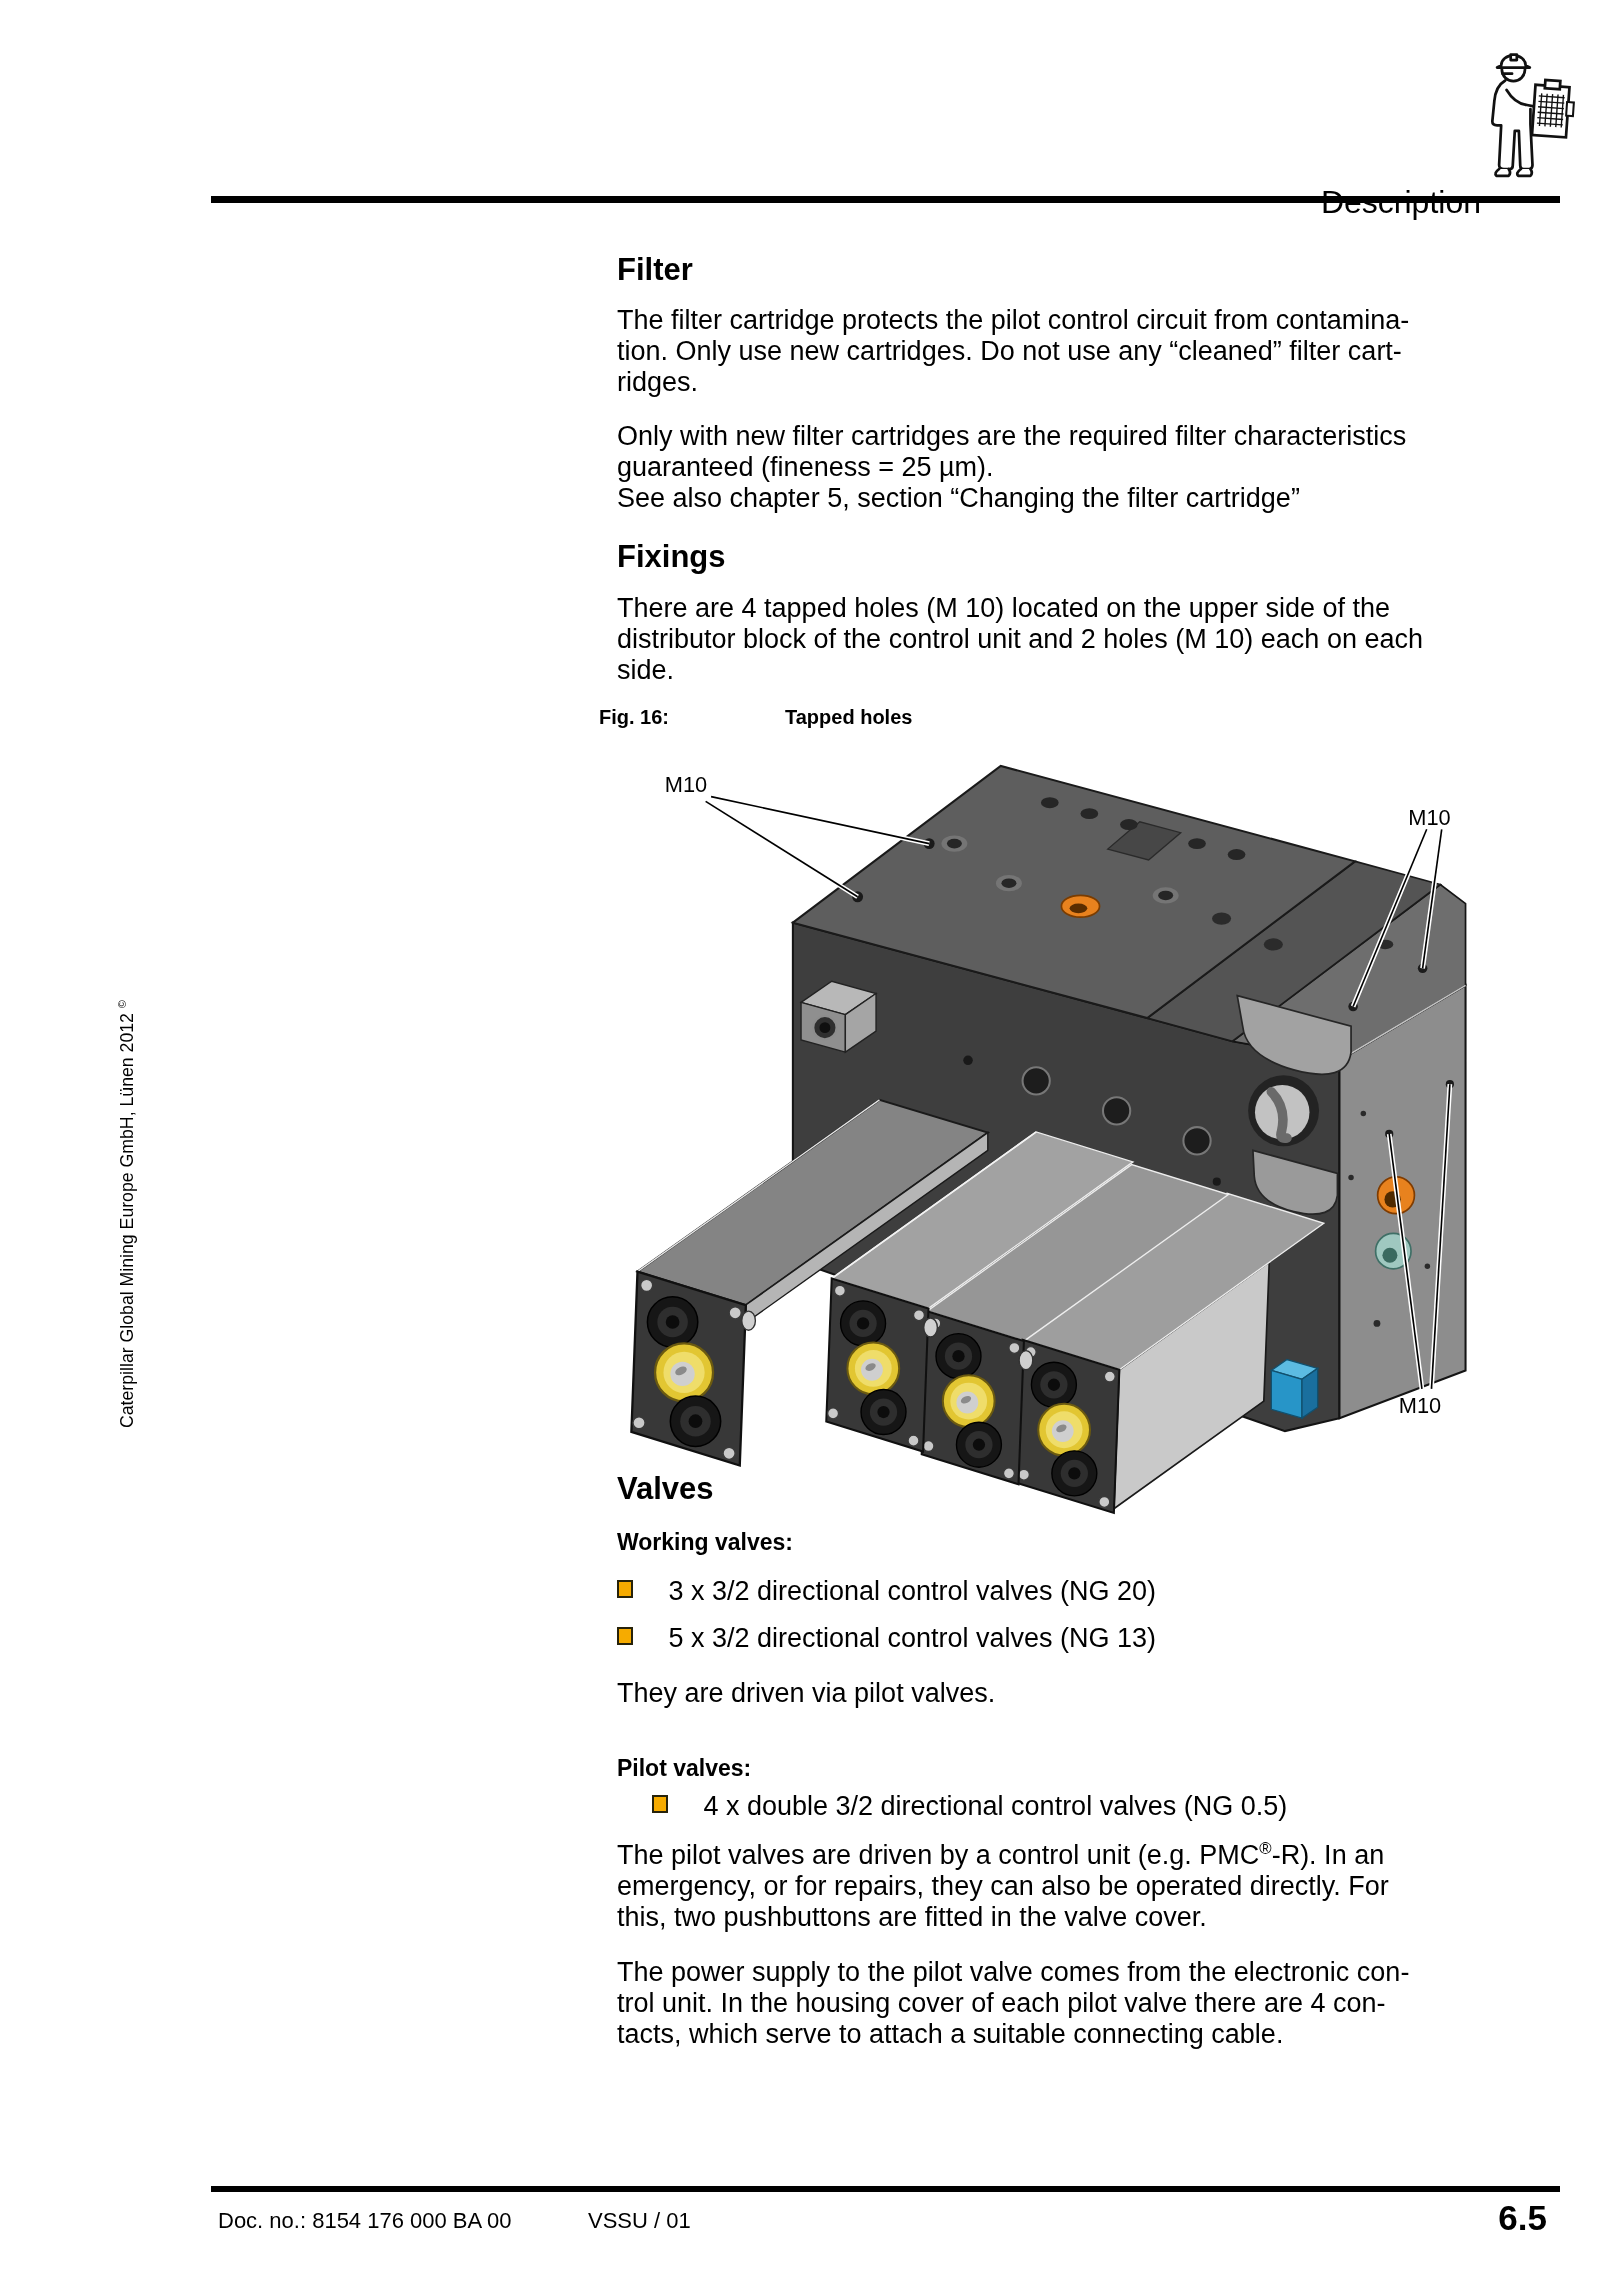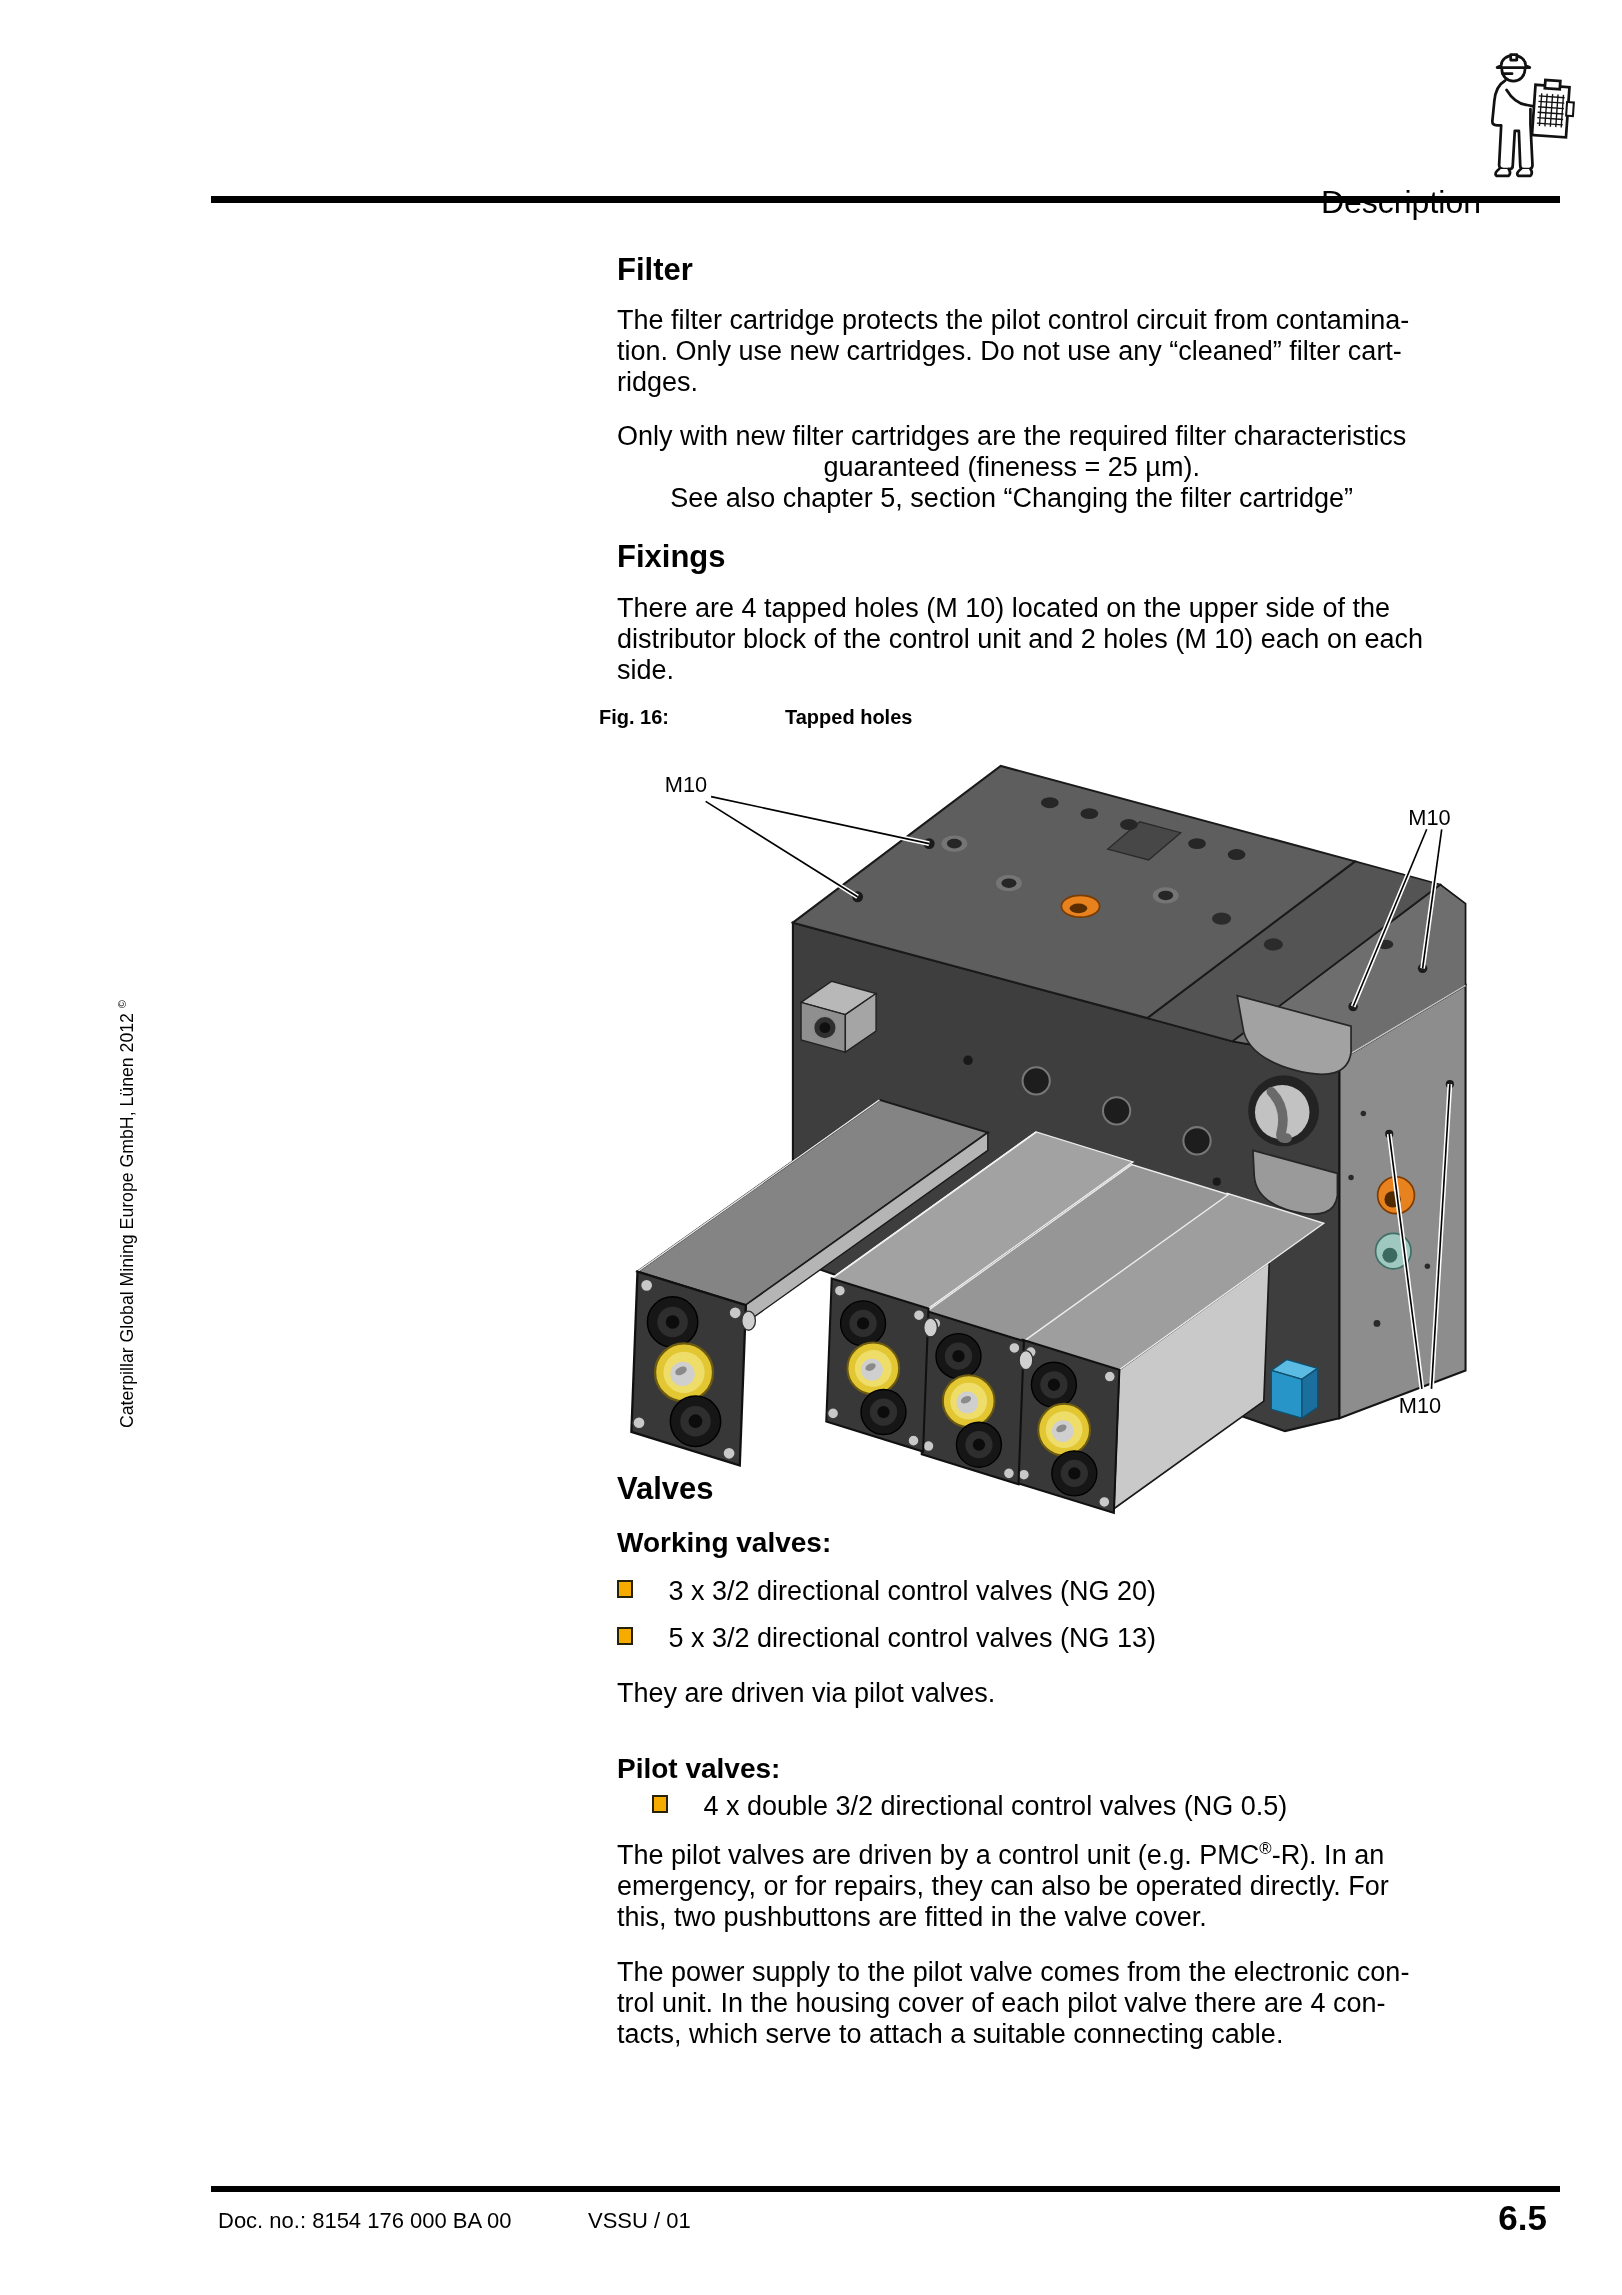--- a/index.html
+++ b/index.html
@@ -2,21 +2,21 @@
 <html style="--c-bullet: #F6AB00; --c-block_top: #5E5E5E; --c-block_front: #3E3E3E; --c-block_right: #8D8D8D; --c-valve_front: #383838; --c-valve_top: #9A9A9A; --c-yellow_ring: #E2C632; --c-orange: #E8821E; --c-teal: #9FC8C0; --c-blue: #2795C8;font-size:11px"><head>
 <meta charset="utf-8">
 <style>
   html,body{margin:0;padding:0;background:#888;}
   .page{
     position:relative; width:1622px; height:2295px; background:#ffffff;
     font-family:"Liberation Sans", sans-serif; color:#000; overflow:hidden;
   }
   .abs{position:absolute;}
   .h1{font-size:31px; font-weight:bold; line-height:1;}
-  .subhead{font-size:28px; font-weight:bold; line-height:31px; white-space:nowrap;}
+  .subhead{font-size:23px; font-weight:bold; line-height:31px; white-space:nowrap;}
   .body-line{font-size:27px; line-height:31px; white-space:nowrap;}
   .figcap{font-size:20px; font-weight:bold; white-space:nowrap;}
   .header-title{font-size:32px; line-height:1; white-space:nowrap;}
   .rule{background:#000;}
   .bullet-row{display:flex; align-items:flex-start;}
   .bullet-sq{
     width:16.4px; height:17.7px; margin-top:4.1px; margin-right:35px; flex:0 0 auto;
     background:var(--c-bullet,#F6AB00); border:2.7px solid #26220a; box-sizing:border-box;
   }
   .footer-text{font-size:22px; white-space:nowrap;}
@@ -77,21 +77,21 @@
   </div>
 
   <div class="abs rule" style="left:211px; top:196px; width:1349px; height:6.8px;"></div>
 
   <div class="abs h1" style="left:617px; top:254px;">Filter</div>
   <div class="abs" style="left:617px; top:305px;">
     <div class="body-line">The filter cartridge protects the pilot control circuit from contamina-</div>
     <div class="body-line">tion. Only use new cartridges. Do not use any “cleaned” filter cart-</div>
     <div class="body-line">ridges.</div>
   </div>
-  <div class="abs" style="left:617px; top:421px;text-align:center;">
+  <div class="abs" style="left:617px; top:421px;">
     <div class="body-line">Only with new filter cartridges are the required filter characteristics</div>
     <div class="body-line">guaranteed (fineness = 25 µm).</div>
     <div class="body-line">See also chapter 5, section “Changing the filter cartridge”</div>
   </div>
 
   <div class="abs h1" style="left:617px; top:541px;">Fixings</div>
   <div class="abs" style="left:617px; top:593px;">
     <div class="body-line">There are 4 tapped holes (M 10) located on the upper side of the</div>
     <div class="body-line">distributor block of the control unit and 2 holes (M 10) each on each</div>
     <div class="body-line">side.</div>

